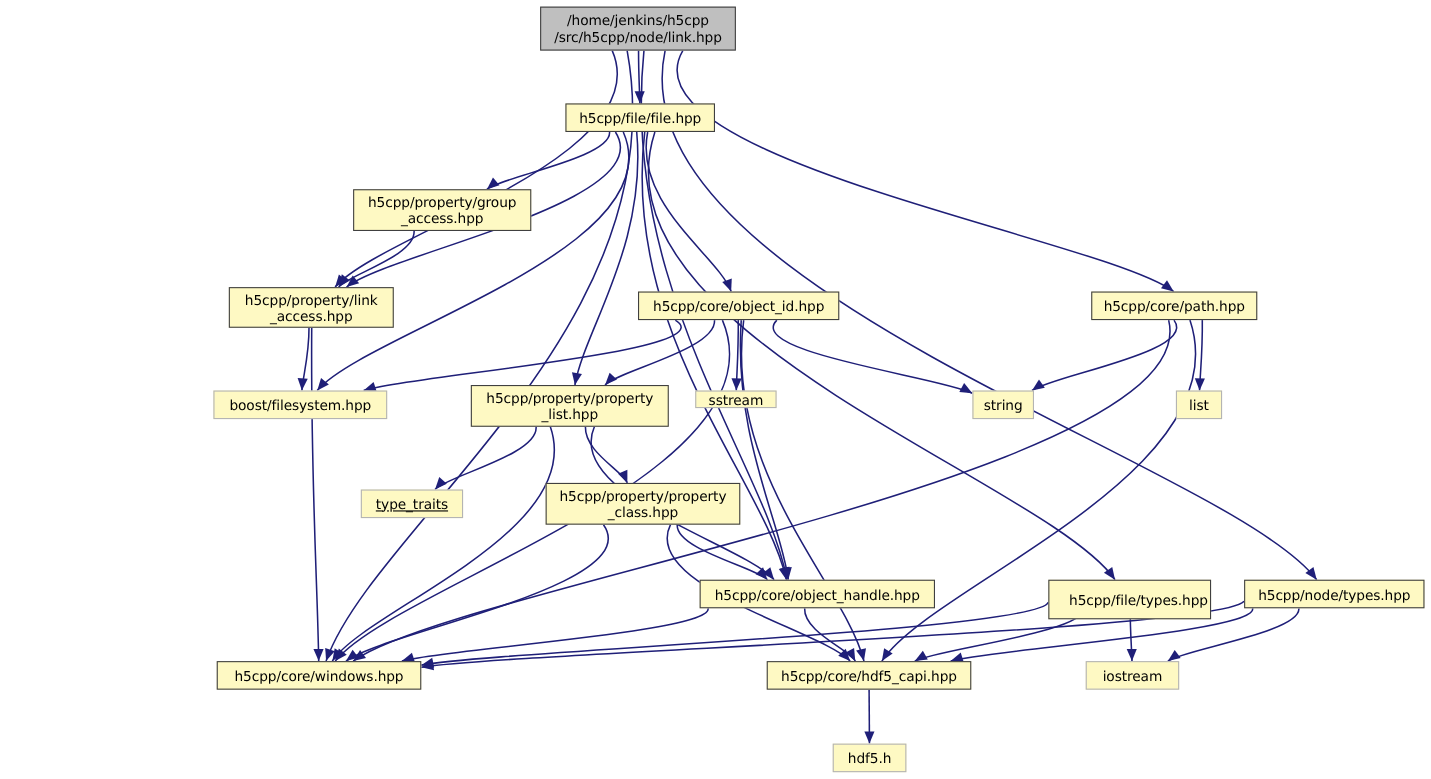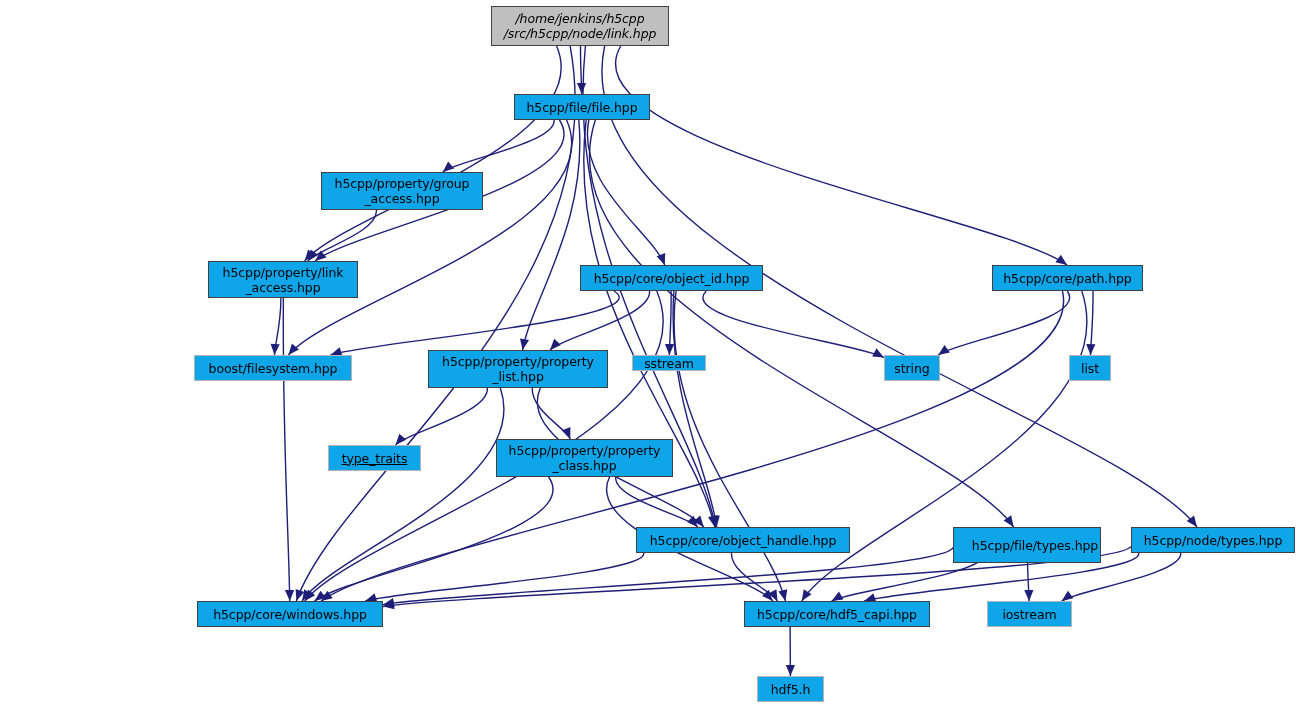--- a/index.html
+++ b/index.html
@@ -2,26 +2,26 @@
 <html><head>
 <meta charset="utf-8">
 <style>
   html,body{margin:0;padding:0;background:#ffffff;}
   body{font-family:"DejaVu Sans","Liberation Sans",sans-serif;}
   #canvas{position:relative;width:1301px;height:708px;background:#ffffff;overflow:hidden;}
   svg#graph{position:absolute;left:0;top:0;width:1301px;height:708px;}
   .edge{fill:none;stroke:#1f1f78;stroke-width:1.4;}
   .arrow{fill:#1f1f78;stroke:none;}
   .nodebox{position:absolute;box-sizing:border-box;display:flex;align-items:center;
-           justify-content:center;text-align:center;background:#0ea5e9;
+           justify-content:center;text-align:center;background:#fef9c3;
            border:1px solid #000000;font-size:12.5px;color:#000000;line-height:15px;
            white-space:pre;letter-spacing:-0.1px;}
   .nodebox.internal{border:1.6px solid #404040;}
   .nodebox.external{border:1px solid #b4b4b4;}
-  .nodebox.root{background:#bfbfbf;border:1.6px solid #404040;font-style:italic;}
+  .nodebox.root{background:#bfbfbf;border:1.6px solid #404040;}
 </style>
 </head>
 <body>
 
 <div id="canvas">
   <svg id="graph" viewBox="0 0 1301 708" preserveAspectRatio="none">
       <path d="M580.4938271604939,46 C580.4713086419753,67.6 581.5348938271604,83.44 581.679012345679,94" class="edge"></path>
       <polygon points="581.679012345679,94 576.929331198097,83.06379732282248 586.1284745372644,82.9382512139512" class="arrow"></polygon>
       <path d="M556.5680473372781,46 C598.7602071005917,142.75 343.4661538461539,213.7 304.67455621301775,261" class="edge"></path>
       <polygon points="304.67455621301775,261 308.09320809113194,249.5775300684893 315.2068589745527,255.41156564506986" class="arrow"></polygon>
@@ -124,17 +124,17 @@
       <div class="nodebox external" style="left: 632px; top: 355px; width: 74px; height: 16px;">sstream</div>
       <div class="nodebox external" style="left: 884px; top: 355px; width: 56px; height: 26px;">string</div>
       <div class="nodebox external" style="left: 1069px; top: 355px; width: 42px; height: 26px;">list</div>
       <div class="nodebox external" style="left: 328px; top: 445px; width: 93px; height: 26px; text-decoration: underline;">type_traits</div>
       <div class="nodebox internal" style="left: 496px; top: 439px; width: 177px; height: 38px;">h5cpp/property/property
 _class.hpp</div>
       <div class="nodebox internal" style="left: 636px; top: 527px; width: 214px; height: 26px;">h5cpp/core/object_handle.hpp</div>
       <div class="nodebox internal" style="left: 953px; top: 527px; width: 148px; height: 36px; padding-left: 16px;">h5cpp/file/types.hpp</div>
       <div class="nodebox internal" style="left: 1131px; top: 527px; width: 164px; height: 26px;">h5cpp/node/types.hpp</div>
       <div class="nodebox internal" style="left: 197px; top: 601px; width: 186px; height: 26px;">h5cpp/core/windows.hpp</div>
-      <div class="nodebox internal" style="left: 697px; top: 601px; width: 186px; height: 26px; margin-left: 47px;">h5cpp/core/hdf5_capi.hpp</div>
+      <div class="nodebox internal" style="left: 697px; top: 601px; width: 186px; height: 26px;">h5cpp/core/hdf5_capi.hpp</div>
       <div class="nodebox external" style="left: 987px; top: 601px; width: 85px; height: 26px;">iostream</div>
       <div class="nodebox external" style="left: 757px; top: 676px; width: 67px; height: 26px;">hdf5.h</div>
     </div>
 </div>
 
 </body></html>

